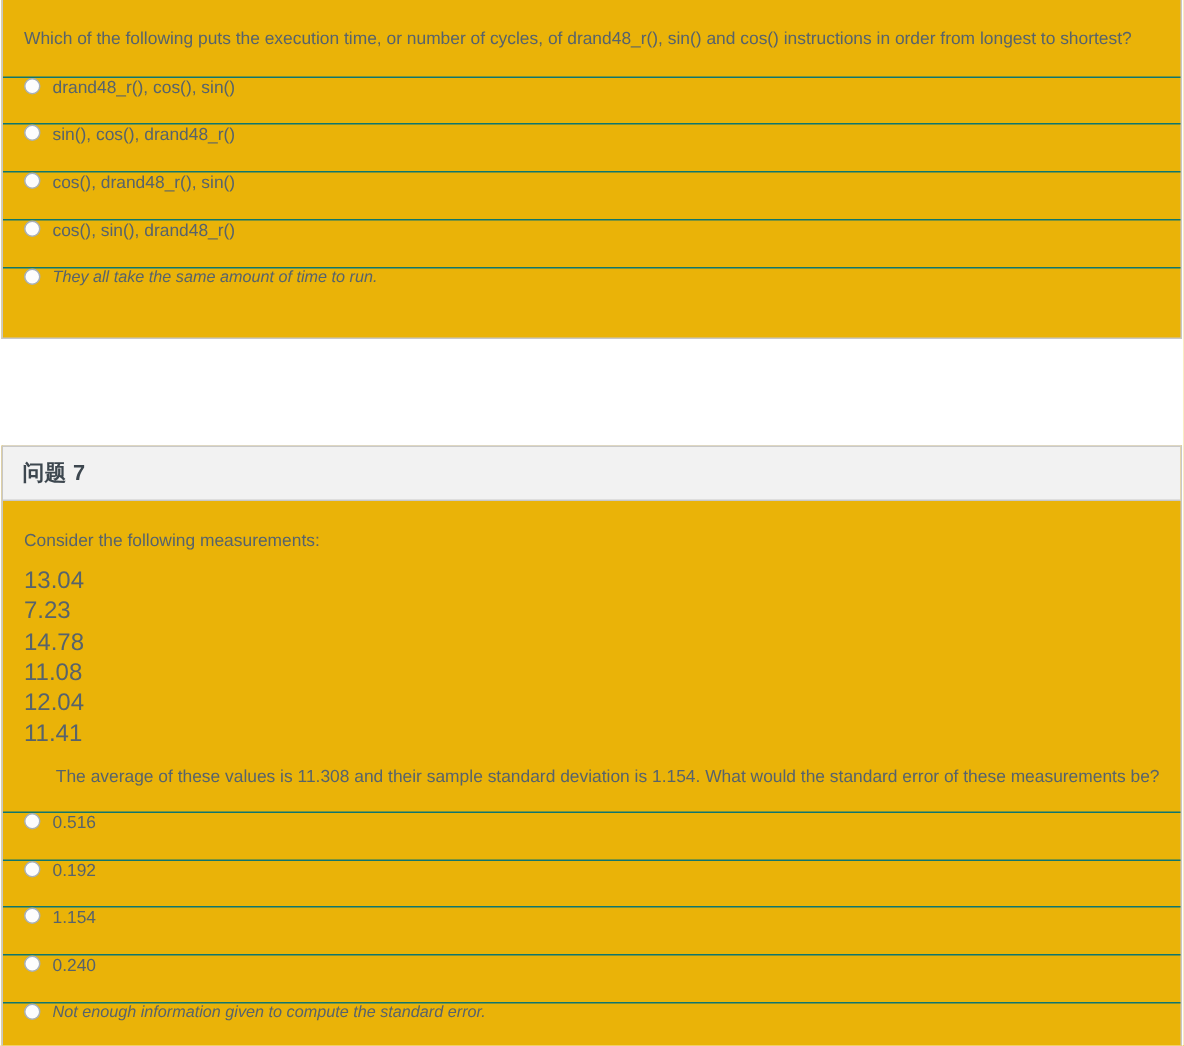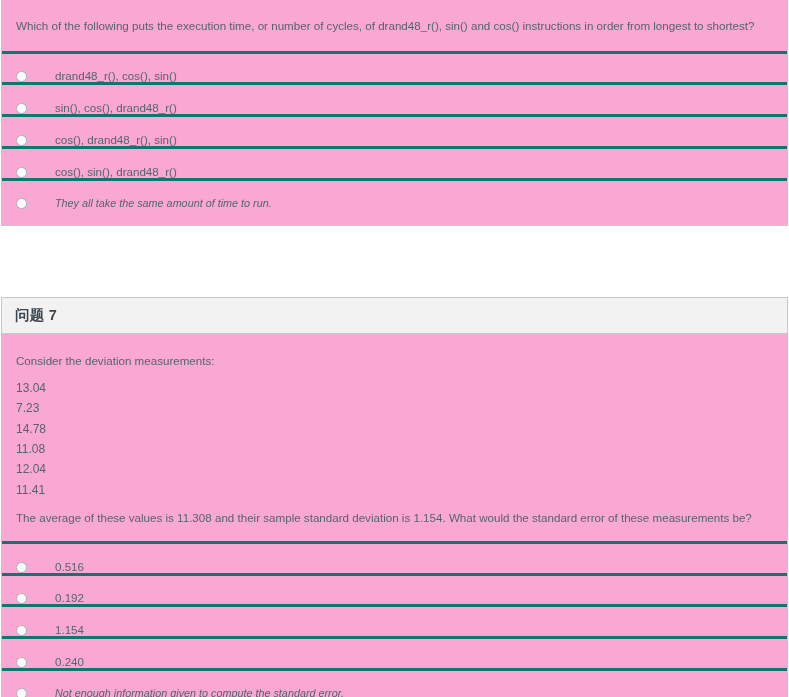--- a/index.html
+++ b/index.html
@@ -21,21 +21,21 @@
     width: 789px;
     height: 697px;
   }
 
   
   .question-card {
     position: absolute;
     left: 1px;
     width: 787px;
     box-sizing: border-box;
-    background: #f9a8d4;
+    background: #eab308;
     border-left: 1px solid #c7c7c7;
     border-right: 1px solid #c7c7c7;
   }
   .question-card.clipped-top {
     border-top: none;
   }
   .question-card.clipped-bottom {
     border-bottom: none;
   }
   .question-card.closed-bottom {
@@ -66,45 +66,45 @@
   }
   .question-text {
     font-size: 11.6px;
     line-height: 1.45;
     color: #57636c;
     padding-top: 19px;
     padding-bottom: 2px;
     white-space: nowrap;
   }
   .measure-list {
-    font-size: 12px;
+    font-size: 16px;
     line-height: 20.4px;
     color: #57636c;
     padding-top: 6px;
   }
   .measure-list div {
     height: 20.4px;
   }
   .question-text.followup {
     padding-top: 10px;
     padding-bottom: 0;
+    text-align: right;
   }
 
   
   .answers {
     margin-top: 14px;
   }
   .answer-row {
     display: flex;
-    align-items: flex-end;
+    align-items: flex-start;
     height: 31.7px;
-    border-top: 3px solid #0f766e;
+    border-top: 1px solid #0f766e;
     padding-left: 14px;
     box-sizing: border-box;
-    gap: 20px;
   }
   .radio {
     width: 9px;
     height: 9px;
     border: 1px solid #a9b0b6;
     border-radius: 50%;
     background: #fdfdfd;
     flex: 0 0 auto;
     margin-right: 8px;
   }
@@ -166,21 +166,21 @@
     </div>
   </div>
 
   <div class="question-card clipped-bottom" style="top:266px;margin-top:31px;">
 
     <div class="question-header">
       <span class="question-header-title">问题 7</span>
     </div>
 
     <div class="question-body">
-      <div class="question-text">Consider the deviation measurements:</div>
+      <div class="question-text">Consider the following measurements:</div>
 
       <div class="measure-list">
         <div>13.04</div>
         <div>7.23</div>
         <div>14.78</div>
         <div>11.08</div>
         <div>12.04</div>
         <div>11.41</div>
       </div>
 

